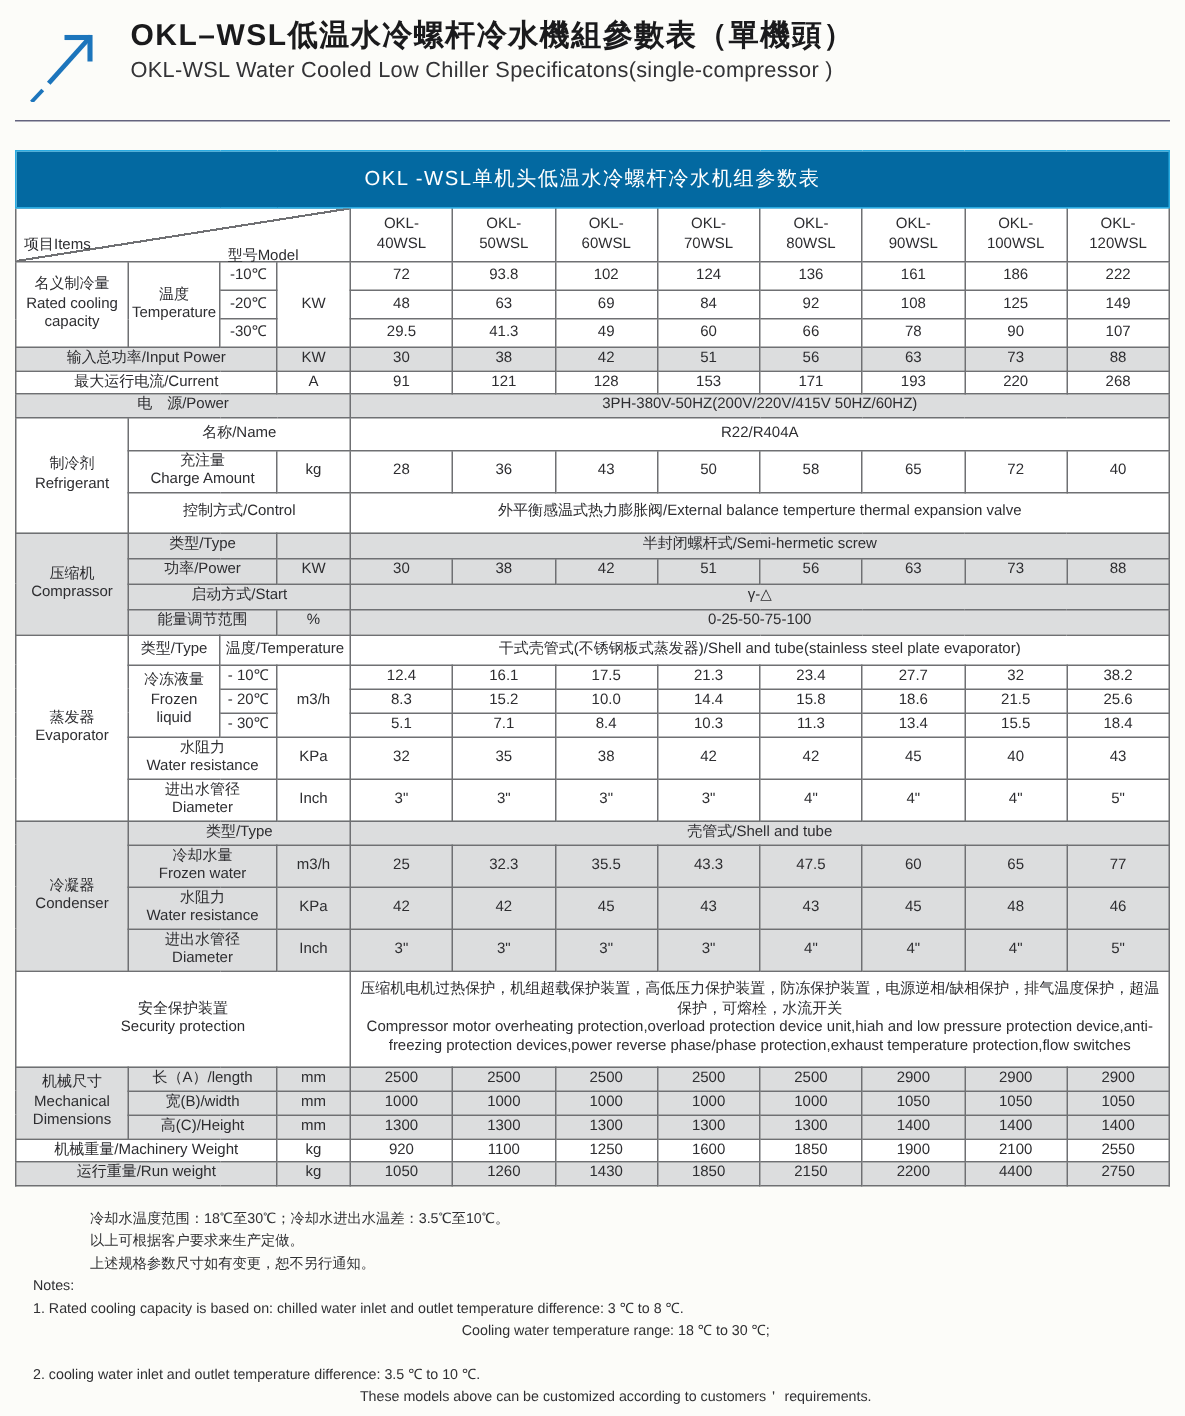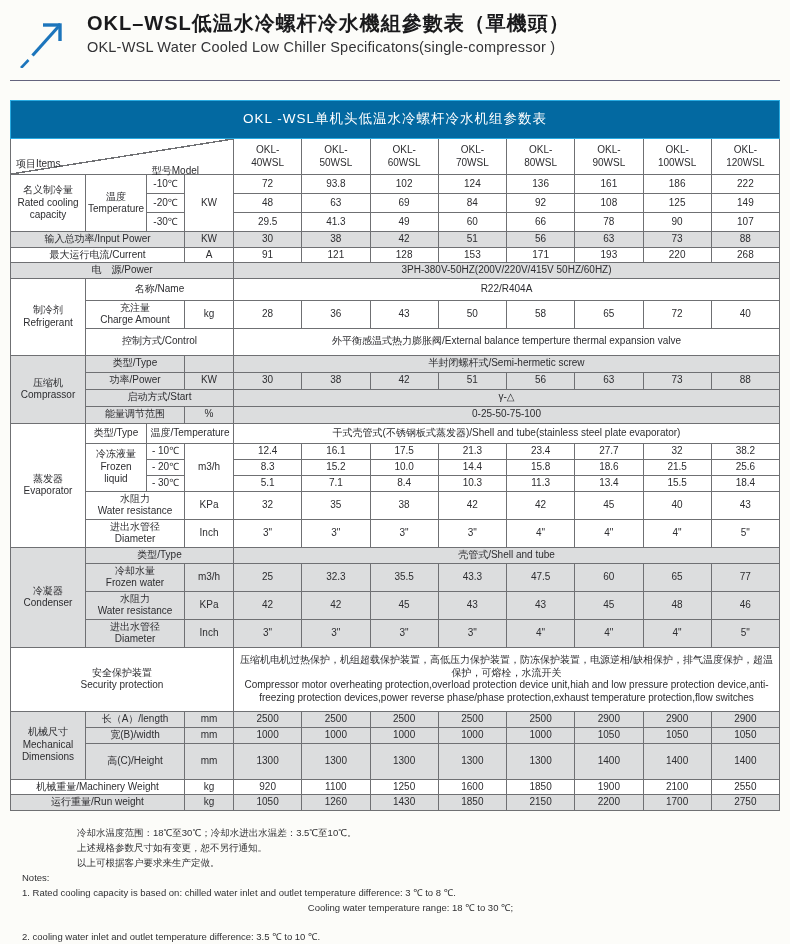--- a/index.html
+++ b/index.html
@@ -25,21 +25,21 @@
   .corner::before { content:""; position:absolute; inset:0;
     background:linear-gradient(to bottom right, transparent calc(50% - 0.7px), #6f7073 calc(50% - 0.7px), #6f7073 calc(50% + 0.7px), transparent calc(50% + 0.7px)); }
   .corner .c-items { position:absolute; left:5px; bottom:4px; font-size:10px; }
   .corner .c-model { position:absolute; right:34px; top:6px; font-size:10px;margin-top:20px; }
   td.longtxt { text-align:center; }
   td.security-txt { text-align:left; font-size:9.3px; line-height:1.55; padding:4px 6px; }
 
   
   .notes { padding:14px 0 0 22px; font-size:9.5px; line-height:15px; color:#303033; }
   .notes .zh0 { margin-left:6px; }
-  .notes .zhc { margin-left:55px; }
+  .notes .zhc { margin-left:38px; }
   .notes .enc { margin-left:9px;text-align:center; }
   .notes .gap { margin-top:14px; }
 </style>
 </head>
 <body>
 
 <div class="hdr">
   <svg class="arrow" width="44" height="52" viewBox="0 0 44 52" fill="none">
     <path d="M40 9 H23" stroke="#1C75BC" stroke-width="3.4"></path>
     <path d="M40 7.3 V25" stroke="#1C75BC" stroke-width="3.4"></path>
@@ -410,21 +410,21 @@
     <td>mm</td>
   <td>1000</td>
         <td>1000</td>
         <td>1000</td>
         <td>1000</td>
         <td>1000</td>
         <td>1050</td>
         <td>1050</td>
         <td>1050</td>
       </tr>
-  <tr class="g" style="height:36px">
+  <tr class="g" style="height:16px">
     <td colspan="2">高(C)/Height</td>
     <td>mm</td>
   <td>1300</td>
         <td>1300</td>
         <td>1300</td>
         <td>1300</td>
         <td>1300</td>
         <td>1400</td>
         <td>1400</td>
         <td>1400</td>
@@ -444,29 +444,29 @@
       </tr>
   <tr class="g" style="height:15px">
     <td colspan="3">运行重量/Run weight</td>
     <td>kg</td>
   <td>1050</td>
         <td>1260</td>
         <td>1430</td>
         <td>1850</td>
         <td>2150</td>
         <td>2200</td>
-        <td>1700</td>
+        <td>4400</td>
         <td>2750</td>
       </tr>
 </tbody>
   </table>
 
 <div class="notes">
   <div class="zhc">冷却水温度范围：18℃至30℃；冷却水进出水温差：3.5℃至10℃。</div>
+  <div class="zhc">以上可根据客户要求来生产定做。</div>
   <div class="zhc">上述规格参数尺寸如有变更，恕不另行通知。</div>
-  <div class="zhc">以上可根据客户要求来生产定做。</div>
   <div>Notes:</div>
   <div>1. Rated cooling capacity is based on: chilled water inlet and outlet temperature  difference: 3 ℃ to 8 ℃.</div>
   <div class="enc">Cooling water temperature  range: 18 ℃ to 30 ℃;</div>
   <div class="gap">2. cooling water inlet and outlet temperature  difference: 3.5 ℃ to 10 ℃.</div>
   <div class="enc">These models above can be customized according to customers＇ requirements.</div>
 
 </div>
 
 </body></html>

